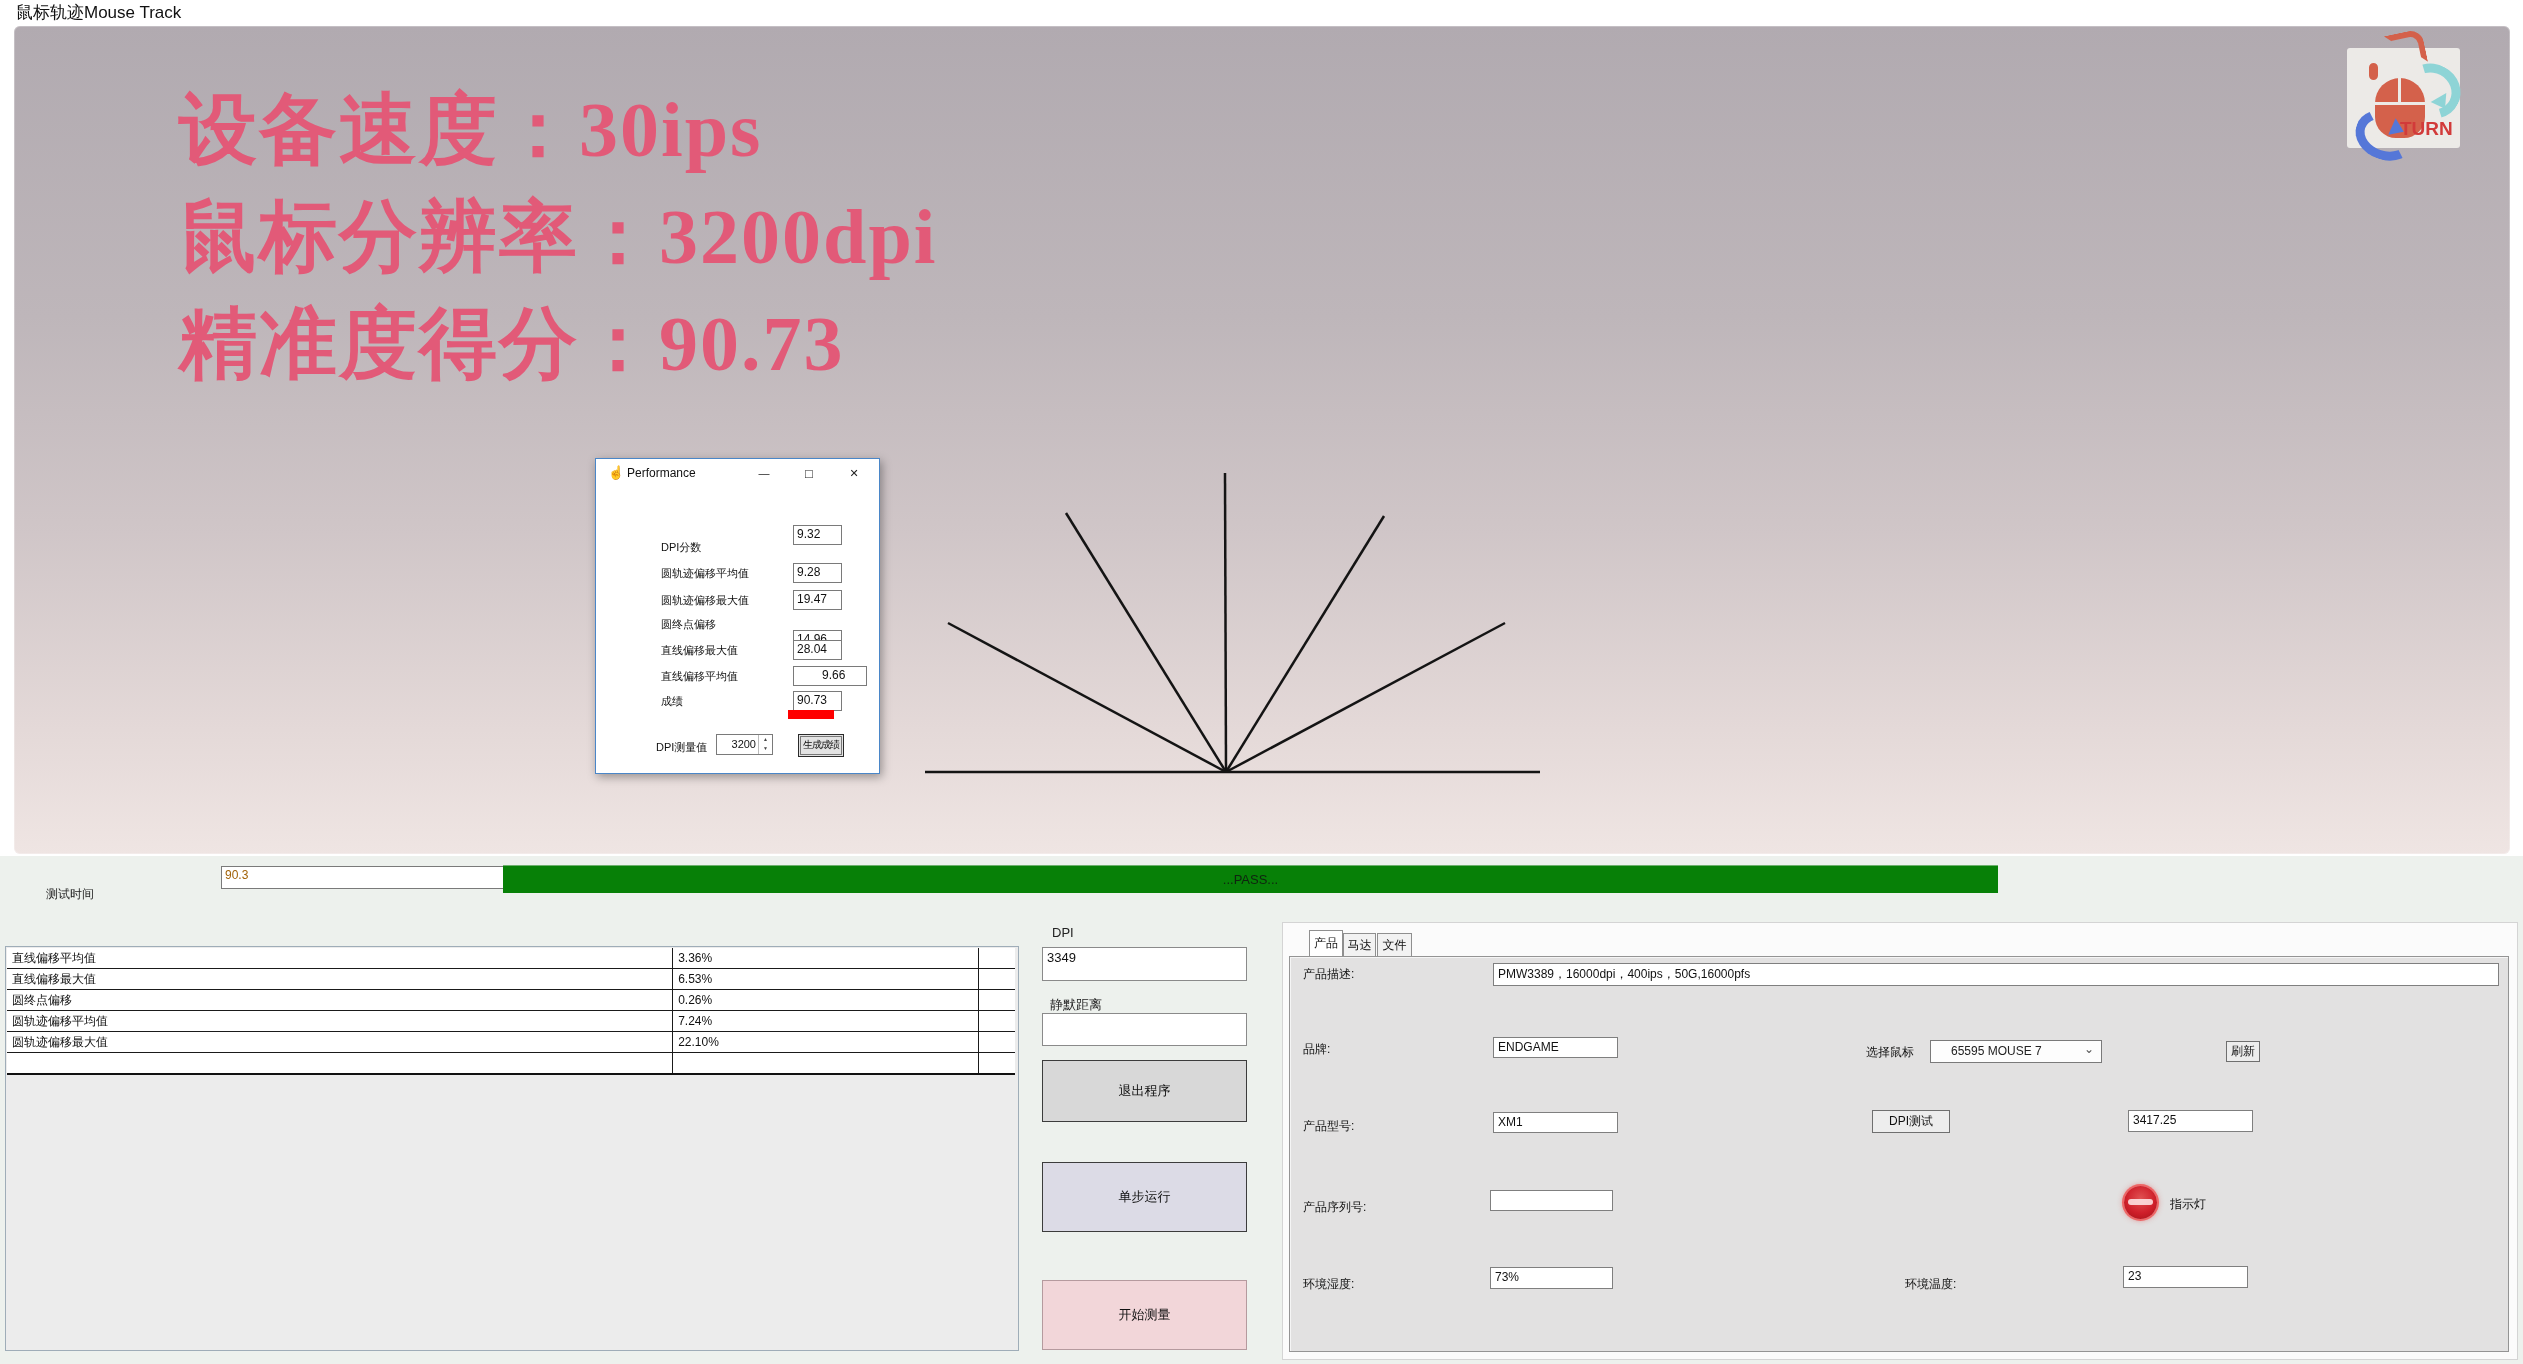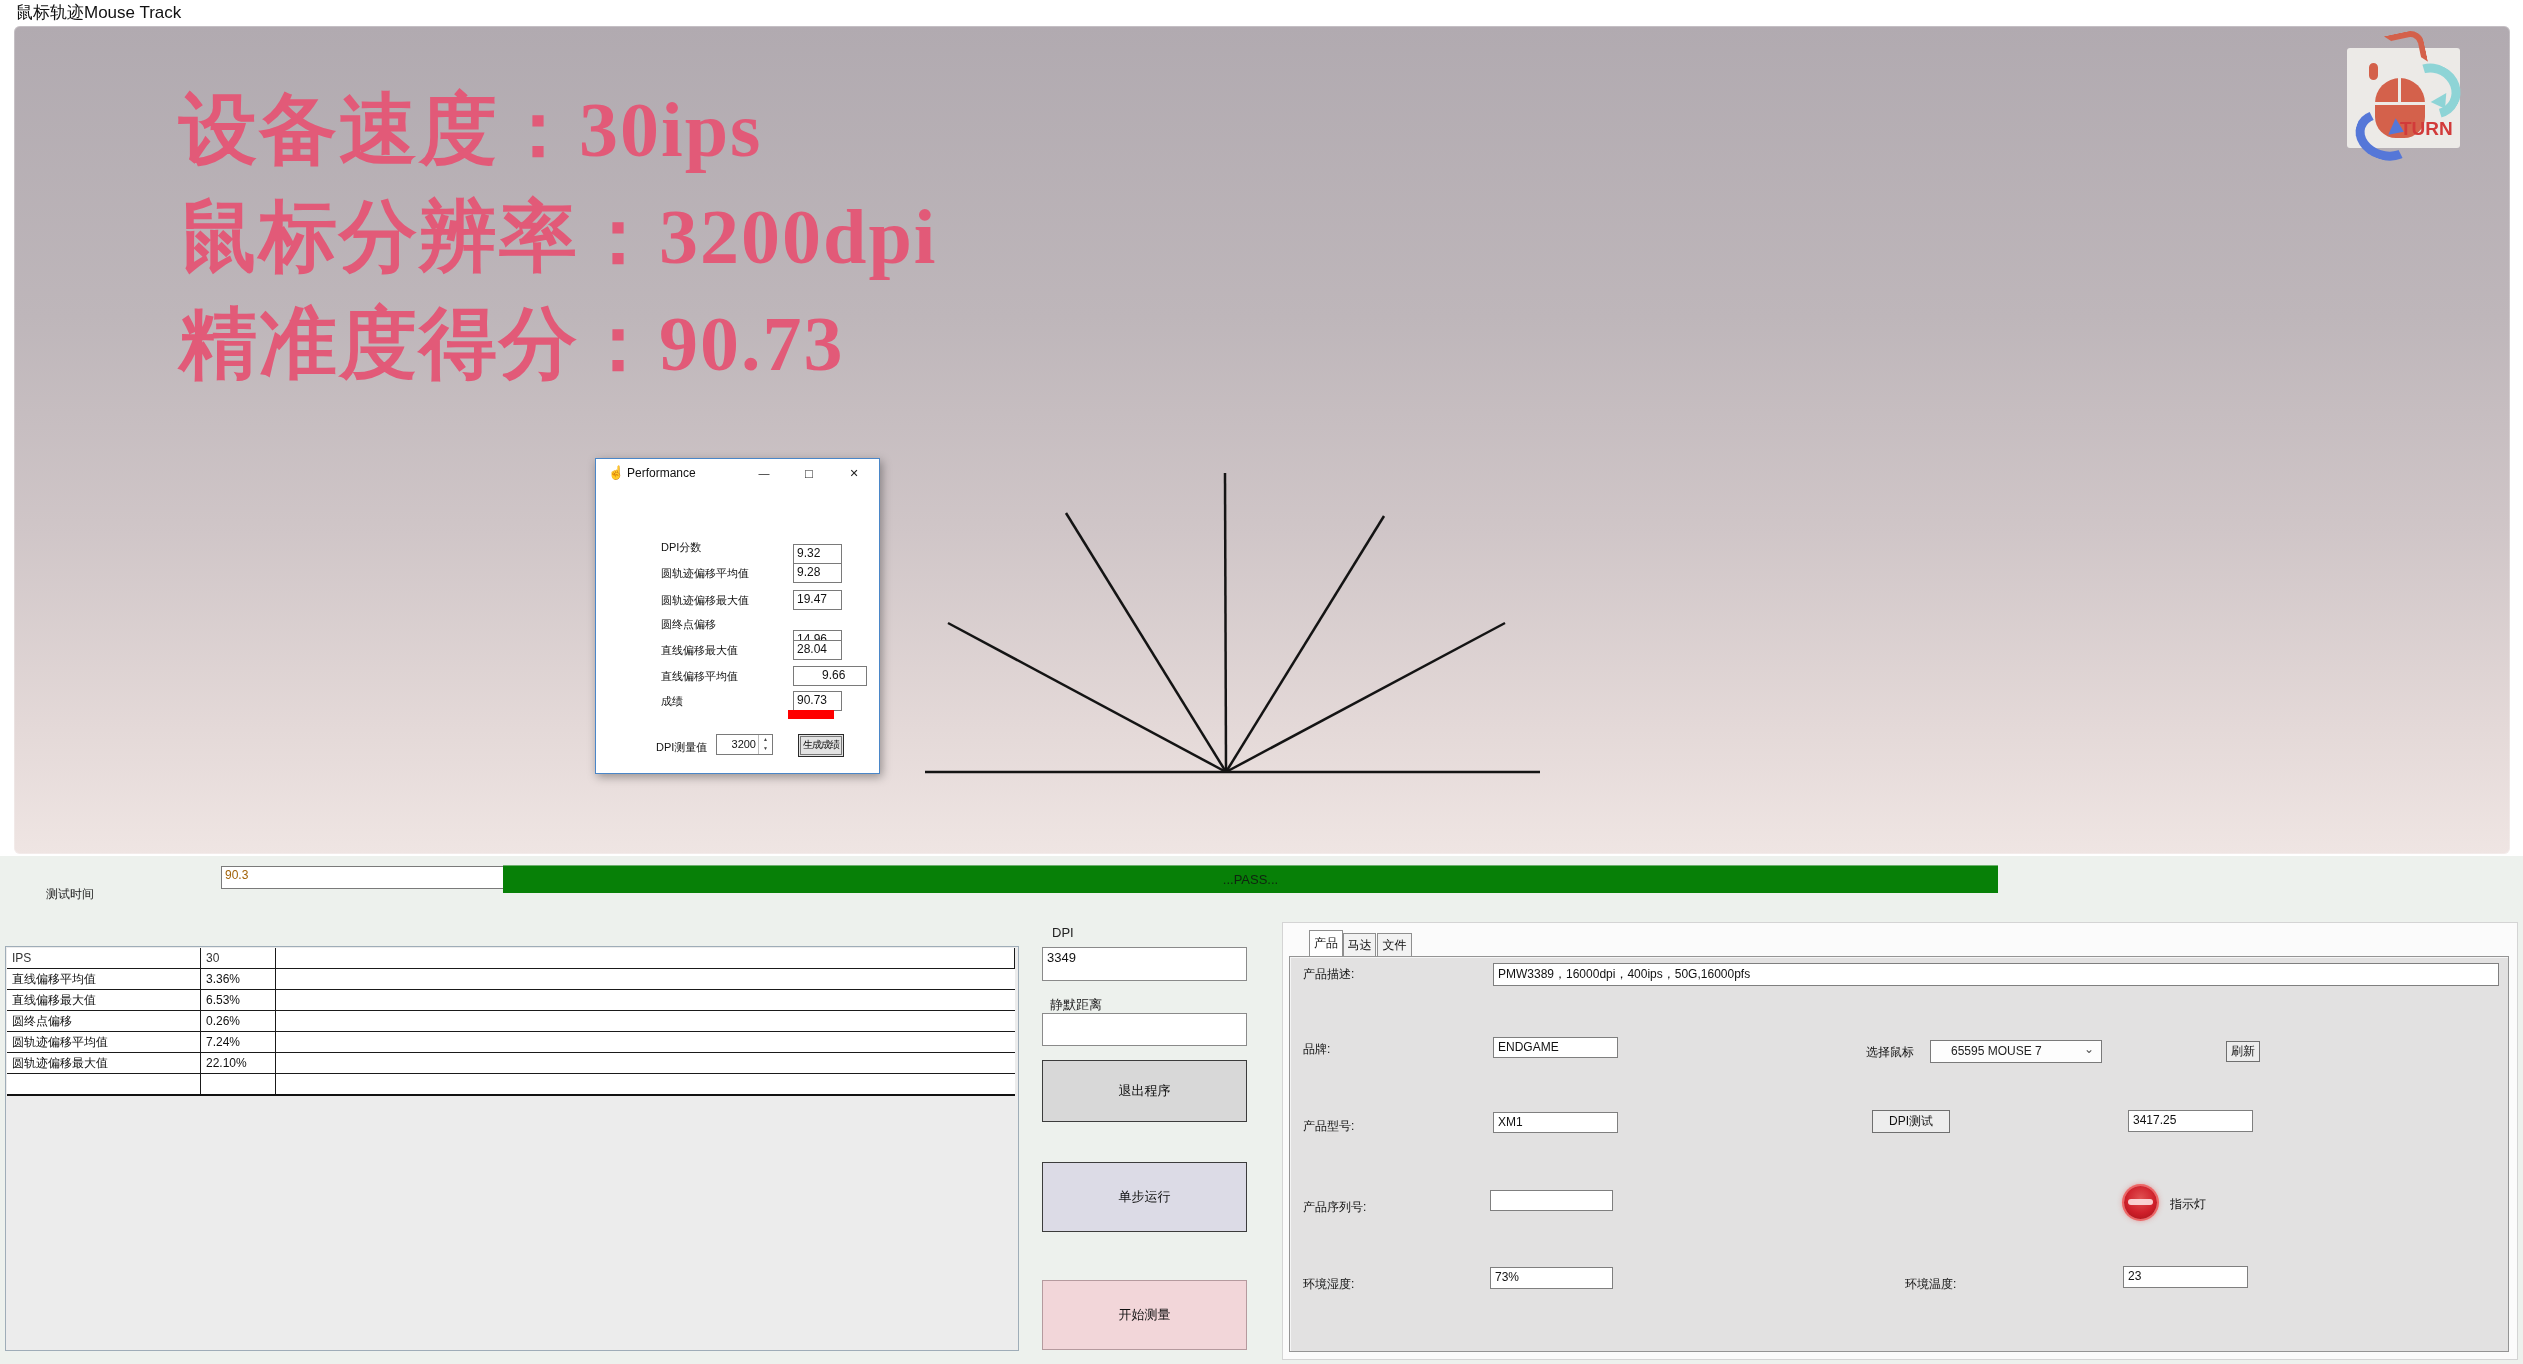--- a/index.html
+++ b/index.html
@@ -133,21 +133,21 @@
 <div class="abs dlg">
   <div class="dlg-title">
     <span class="hand">☝</span>
     <span class="ttl">Performance</span>
     <span class="dlg-btn" style="left:151px;">—</span>
     <span class="dlg-btn" style="left:196px;font-size:13px;">□</span>
     <span class="dlg-btn" style="left:241px;">✕</span>
   </div>
   <div>
     <span class="dlg-row-label" style="top:81px;">DPI分数</span>
-    <span class="dlg-row-input" style="top:85px;">9.32</span>
+    <span class="dlg-row-input" style="top:66px;">9.32</span>
     <span class="dlg-row-label" style="top:107px;">圆轨迹偏移平均值</span>
     <span class="dlg-row-input" style="top:104px;">9.28</span>
     <span class="dlg-row-label" style="top:134px;">圆轨迹偏移最大值</span>
     <span class="dlg-row-input" style="top:131px;">19.47</span>
     <span class="dlg-row-label" style="top:158px;">圆终点偏移</span>
     <span class="dlg-row-input" style="top:171px;">14.96</span>
     <span class="dlg-row-label" style="top:184px;">直线偏移最大值</span>
     <span class="dlg-row-input" style="top:181px;">28.04</span>
     <span class="dlg-row-label" style="top:210px;">直线偏移平均值</span>
     <span class="dlg-row-input" style="top:207px;padding-left:28px;">9.66</span>
@@ -165,25 +165,20 @@
 
 <div class="abs time-input">90.3</div>
 <div class="abs pbar">
   <span>...PASS...</span>
 </div>
 <div class="abs time-label">测试时间</div>
 
 <div class="abs tbl-panel">
   <table class="tbl">
     <tbody>
-        <tr class="hdr">
-      <td class="c1">IPS</td>
-      <td class="c2">30</td>
-      <td></td>
-    </tr>
     <tr>
       <td>直线偏移平均值</td>
       <td>3.36%</td>
           <td></td>
     </tr>
     <tr>
       <td>直线偏移最大值</td>
       <td>6.53%</td>
           <td></td>
     </tr>

